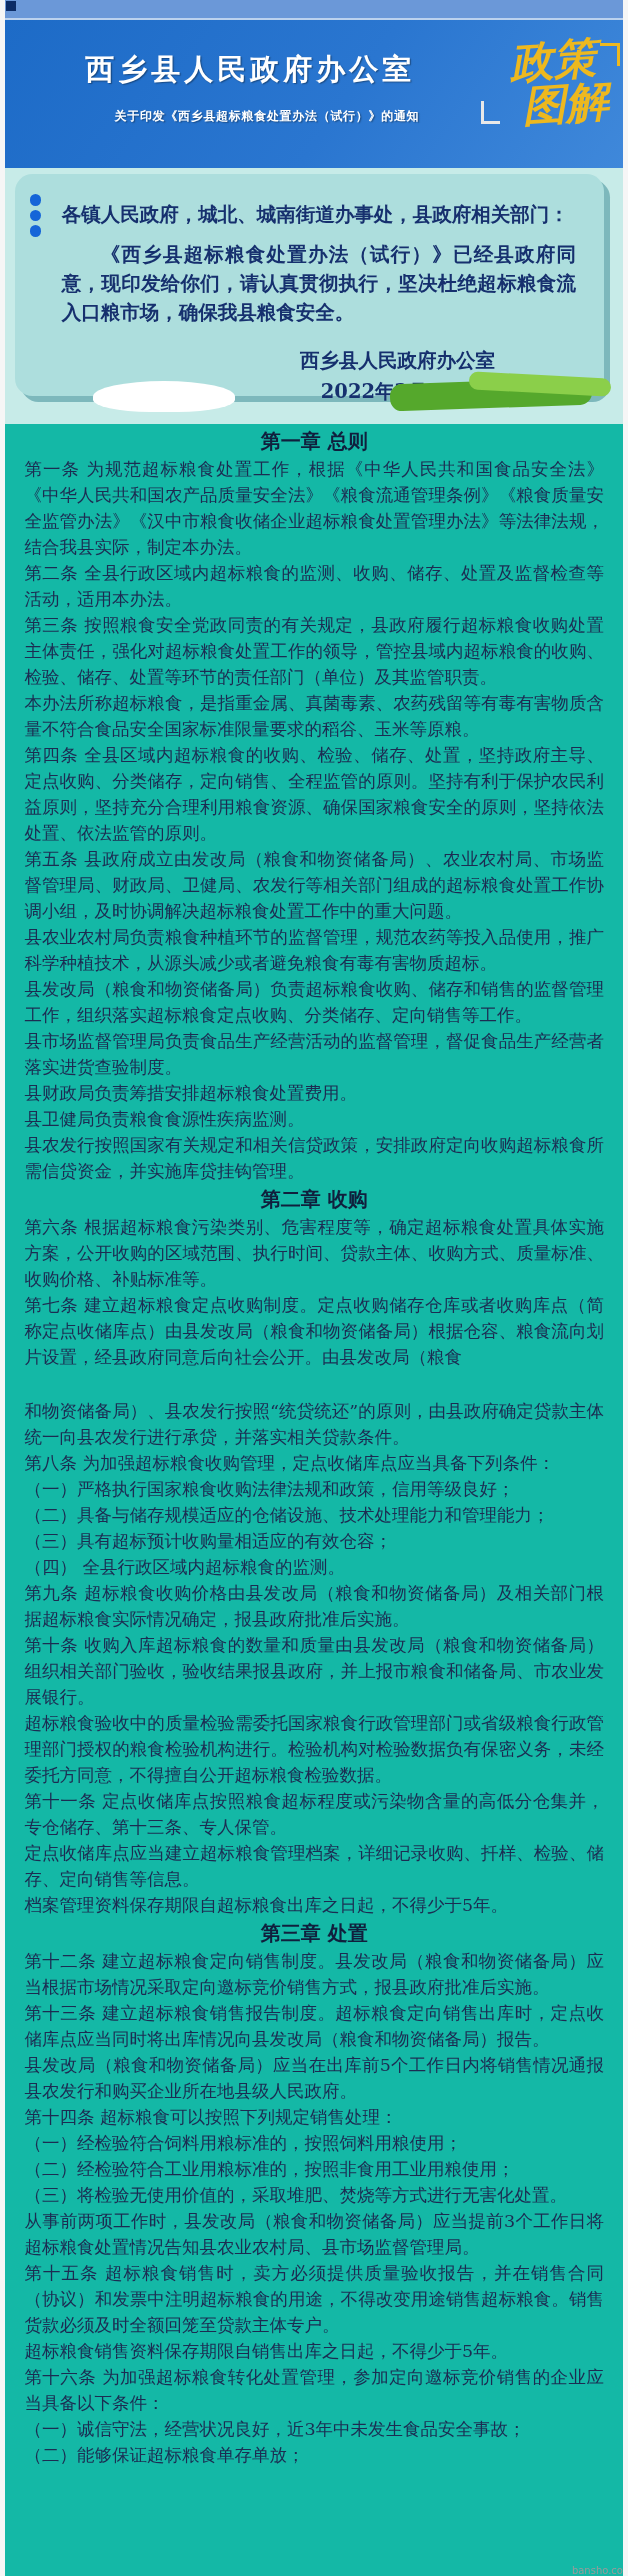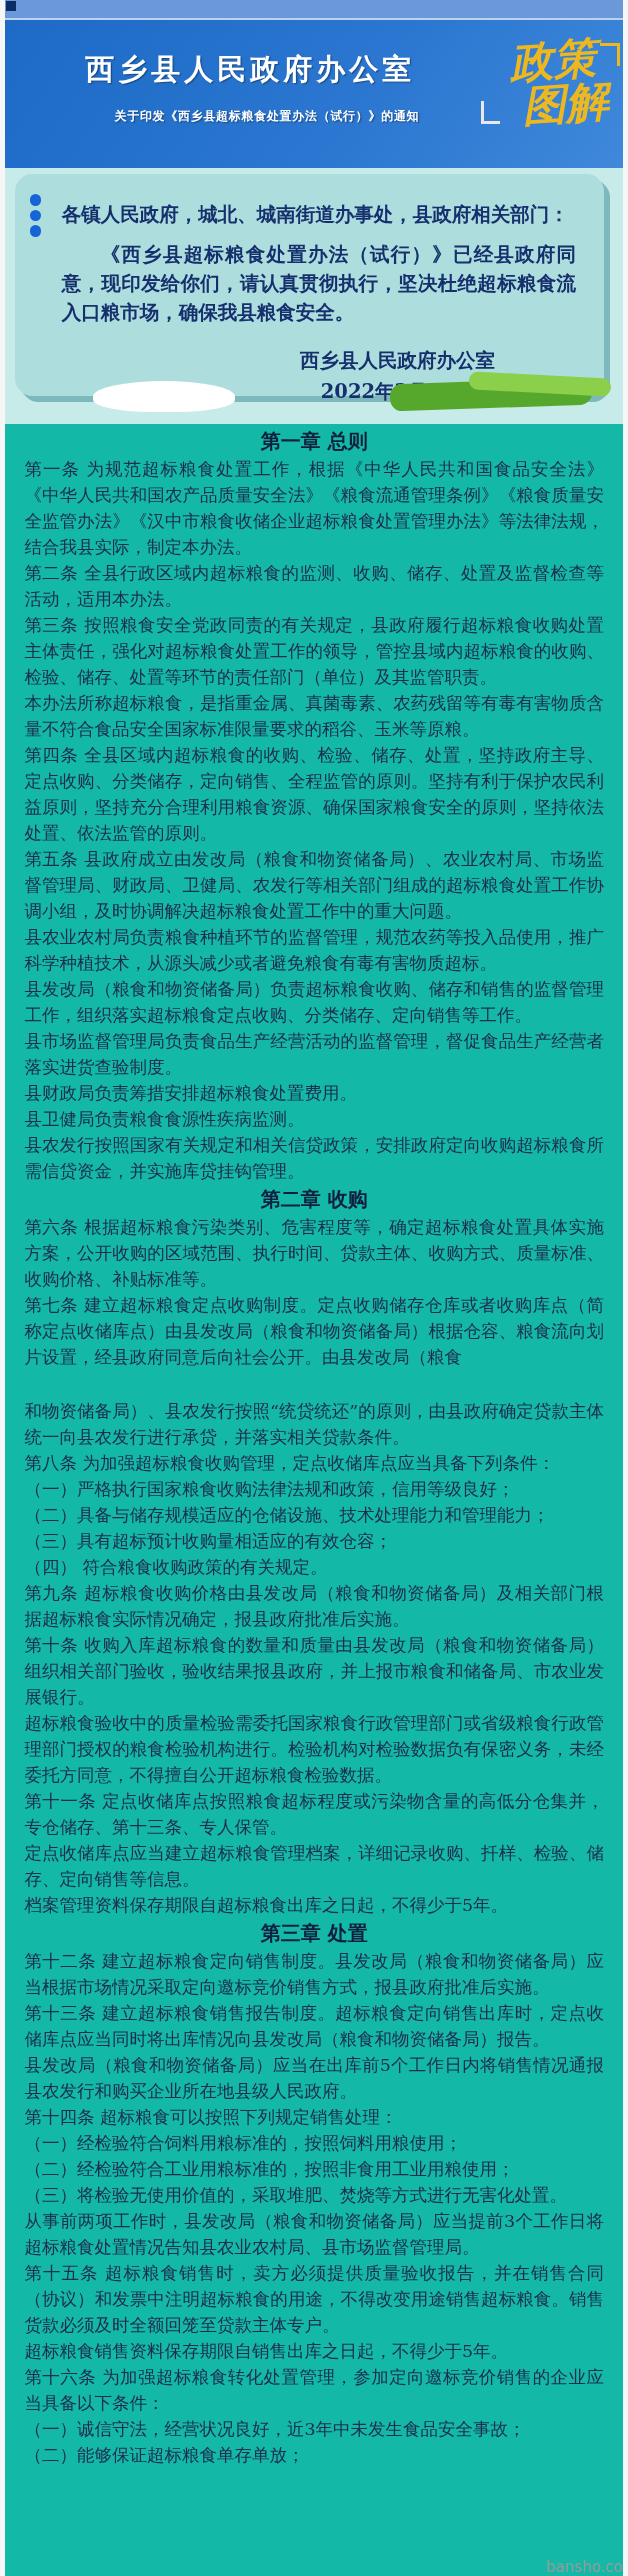--- a/index.html
+++ b/index.html
@@ -51,21 +51,21 @@
   .chapter-heading{font-size:20px;font-weight:bold;text-align:center;color:#101f3d;
                    font-family:"DejaVu Sans","Liberation Sans",sans-serif;line-height:30px;}
   .doc-p{margin:0;}
   .gap{height:28px;}
 
   
   .footer{position:relative;height:96px;background:#2e9317;border-top:3.4px solid #4a7d12;}
   .footer-text{position:absolute;left:0;right:0;top:25.6px;text-align:center;color:#ffffff;
                font-size:42px;font-weight:bold;letter-spacing:5.4px;}
   .footer-gap{display:inline-block;width:38px;}
-  .watermark{position:absolute;right:0px;bottom:0px;color:#9a9a9a;font-size:15px;
+  .watermark{position:absolute;right:0px;bottom:0px;color:#9a9a9a;font-size:10px;
              font-family:"DejaVu Sans","Liberation Sans",sans-serif;}
 </style>
 </head>
 <body>
 
 <div class="page">
   <div class="inner">
 
     <div class="top-band">
       <div class="corner-chip"></div>
@@ -119,21 +119,21 @@
         <div class="doc-p">县农发行按照国家有关规定和相关信贷政策，安排政府定向收购超标粮食所需信贷资金，并实施库贷挂钩管理。</div>
         <div class="chapter-heading">第二章 收购</div>
         <div class="doc-p">第六条 根据超标粮食污染类别、危害程度等，确定超标粮食处置具体实施方案，公开收购的区域范围、执行时间、贷款主体、收购方式、质量标准、收购价格、补贴标准等。</div>
         <div class="doc-p">第七条 建立超标粮食定点收购制度。定点收购储存仓库或者收购库点（简称定点收储库点）由县发改局（粮食和物资储备局）根据仓容、粮食流向划片设置，经县政府同意后向社会公开。由县发改局（粮食</div>
         <div class="gap"></div>
         <div class="doc-p">和物资储备局）、县农发行按照“统贷统还”的原则，由县政府确定贷款主体统一向县农发行进行承贷，并落实相关贷款条件。</div>
         <div class="doc-p">第八条 为加强超标粮食收购管理，定点收储库点应当具备下列条件：</div>
         <div class="doc-p">（一）严格执行国家粮食收购法律法规和政策，信用等级良好；</div>
         <div class="doc-p">（二）具备与储存规模适应的仓储设施、技术处理能力和管理能力；</div>
         <div class="doc-p">（三）具有超标预计收购量相适应的有效仓容；</div>
-        <div class="doc-p">（四） 符合粮食收购政策的有关规定。</div>
+        <div class="doc-p">（四） 全县行政区域内超标粮食的监测。</div>
         <div class="doc-p">第九条 超标粮食收购价格由县发改局（粮食和物资储备局）及相关部门根据超标粮食实际情况确定，报县政府批准后实施。</div>
         <div class="doc-p">第十条 收购入库超标粮食的数量和质量由县发改局（粮食和物资储备局）组织相关部门验收，验收结果报县政府，并上报市粮食和储备局、市农业发展银行。</div>
         <div class="doc-p">超标粮食验收中的质量检验需委托国家粮食行政管理部门或省级粮食行政管理部门授权的粮食检验机构进行。检验机构对检验数据负有保密义务，未经委托方同意，不得擅自公开超标粮食检验数据。</div>
         <div class="doc-p">第十一条 定点收储库点按照粮食超标程度或污染物含量的高低分仓集并，专仓储存、第十三条、专人保管。</div>
         <div class="doc-p">定点收储库点应当建立超标粮食管理档案，详细记录收购、扦样、检验、储存、定向销售等信息。</div>
         <div class="doc-p">档案管理资料保存期限自超标粮食出库之日起，不得少于5年。</div>
         <div class="chapter-heading">第三章 处置</div>
         <div class="doc-p">第十二条 建立超标粮食定向销售制度。县发改局（粮食和物资储备局）应当根据市场情况采取定向邀标竞价销售方式，报县政府批准后实施。</div>
         <div class="doc-p">第十三条 建立超标粮食销售报告制度。超标粮食定向销售出库时，定点收储库点应当同时将出库情况向县发改局（粮食和物资储备局）报告。</div>
         <div class="doc-p">县发改局（粮食和物资储备局）应当在出库前5个工作日内将销售情况通报县农发行和购买企业所在地县级人民政府。</div>

